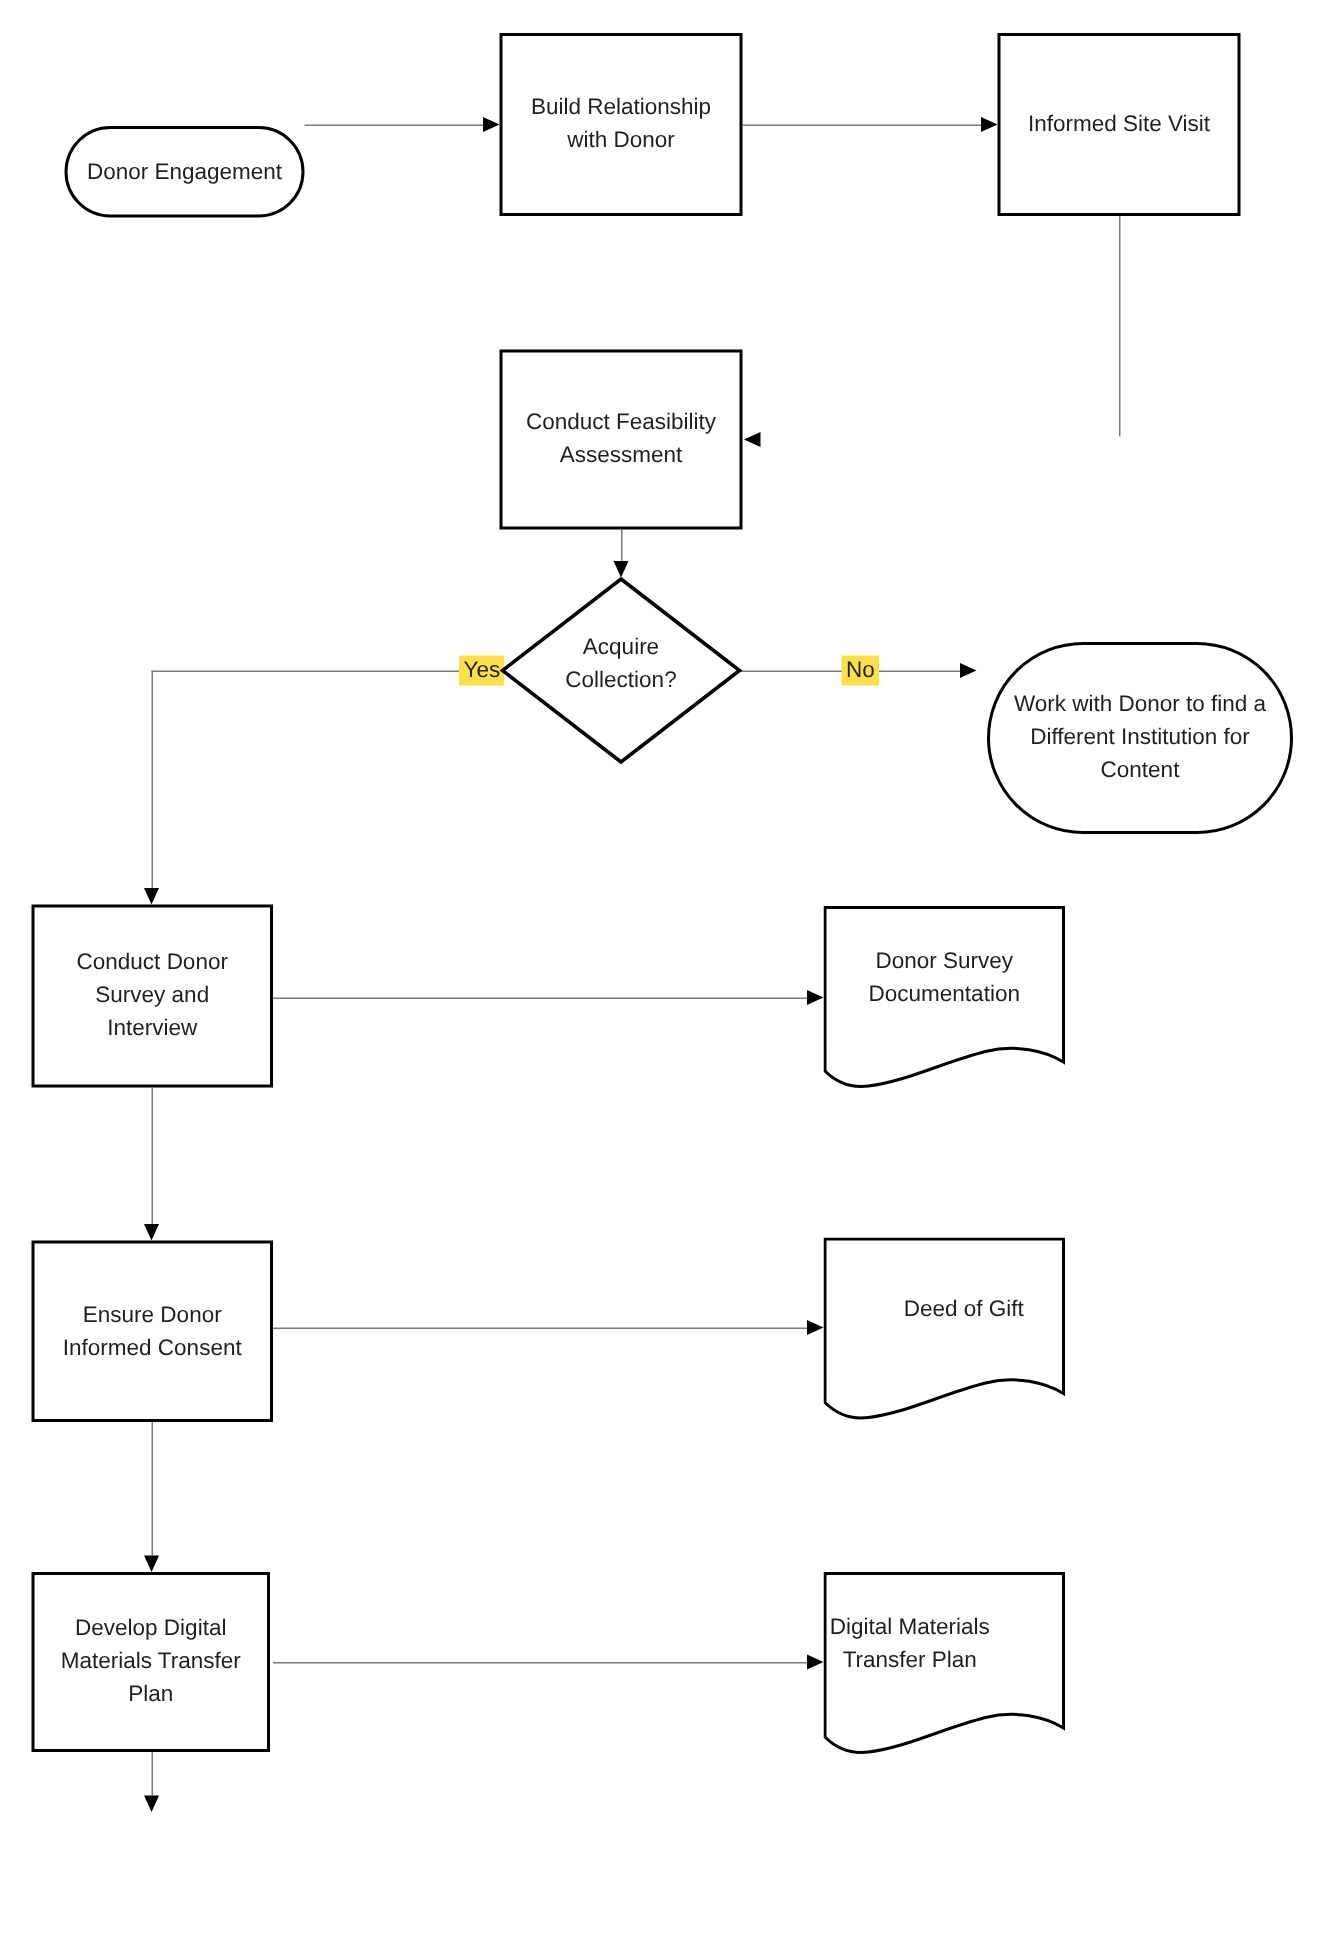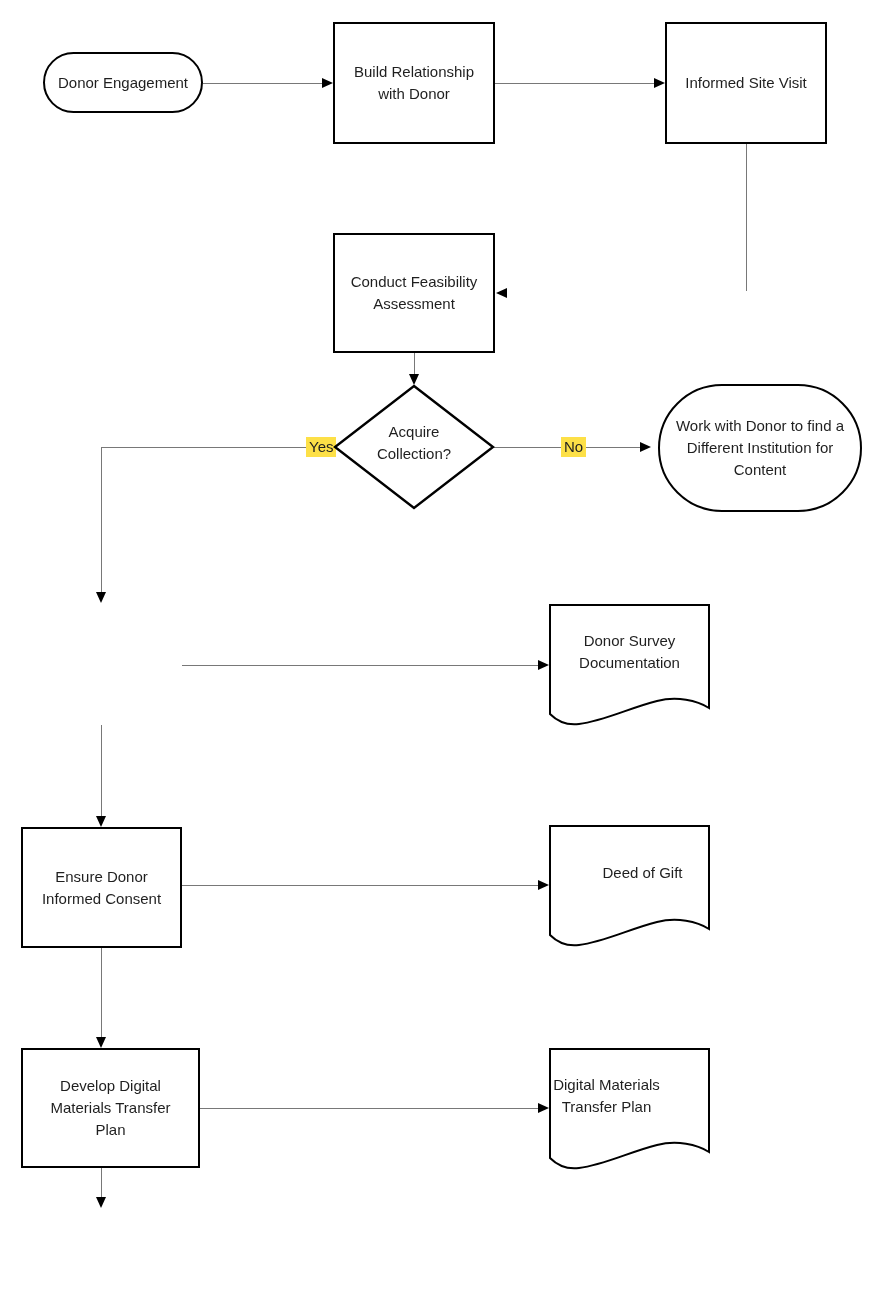--- a/index.html
+++ b/index.html
@@ -5,22 +5,22 @@
   html,body{margin:0;padding:0;background:#ffffff;}
   #canvas{
     position:relative;width:890px;height:1290px;background:#ffffff;
     font-family:"Liberation Sans",sans-serif;color:#1f1f1f;overflow:hidden;
   }
   .node{
     position:absolute;box-sizing:border-box;background:#ffffff;
     border:2px solid #000;display:flex;align-items:center;justify-content:center;
     text-align:center;font-size:15px;line-height:22px;
   }
-  .stadium{border-radius:34px;}
-  .bigstadium{border-radius:64px;}
+  .stadium{border-radius:34px;margin-top:32px;}
+  .bigstadium{border-radius:64px;margin-top:44px;}
   .lbl{display:inline-block;}
   .shape-svg{position:absolute;}
   .overlay-label{
     position:absolute;display:flex;align-items:center;justify-content:center;
     text-align:center;font-size:15px;line-height:22px;pointer-events:none;
   }
   .hline{position:absolute;height:1px;background:#787878;}
   .vline{position:absolute;width:1px;background:#787878;}
   .arr{position:absolute;width:0;height:0;}
   .arr-r{border-top:5px solid transparent;border-bottom:5px solid transparent;border-left:11px solid #000;}
@@ -94,40 +94,43 @@
     <polygon points="81,2 160,63 81,124 2,63" fill="#ffffff" stroke="#000000" stroke-width="2.4"></polygon>
   </svg>
   <div class="overlay-label" style="left:333px;top:380px;width:162px;height:126px;">
     <span class="lbl" style="max-width:100px;">Acquire Collection?</span>
   </div>
 
   <div class="node bigstadium" style="left:658px;top:384px;width:204px;height:128px;">
     <span class="lbl" style="max-width:184px;">Work with Donor to find a Different Institution for Content</span>
   </div>
 
+  <div class="node" style="left:21px;top:603px;width:161px;height:122px;">
+    <span class="lbl" style="max-width:112px;">Conduct Donor Survey and Interview</span>
+  </div>
 
   <svg class="shape-svg" style="left:549px;top:604px;" width="161" height="124" viewBox="0 0 161 124">
     <path d="M 1 1 H 160 V 104 C 148 96.5 128 92 108 97 C 80 104 55 117 30 120 C 18 121.5 8 117 1 110 Z" fill="#ffffff" stroke="#000000" stroke-width="2"></path>
   </svg>
   <div class="overlay-label" style="left:549px;top:604px;width:161px;height:96px;">
     <span class="lbl" style="max-width:130px;">Donor Survey Documentation</span>
   </div>
 
   <div class="node" style="left:21px;top:827px;width:161px;height:121px;">
     <span class="lbl" style="max-width:135px;">Ensure Donor Informed Consent</span>
   </div>
 
   <svg class="shape-svg" style="left:549px;top:825px;" width="161" height="124" viewBox="0 0 161 124">
     <path d="M 1 1 H 160 V 104 C 148 96.5 128 92 108 97 C 80 104 55 117 30 120 C 18 121.5 8 117 1 110 Z" fill="#ffffff" stroke="#000000" stroke-width="2"></path>
   </svg>
   <div class="overlay-label" style="left:549px;top:825px;width:187px;height:96px;align-items:center;">
     <span class="lbl" style="max-width:140px;">Deed of Gift</span>
   </div>
 
-  <div class="node" style="left:21px;top:1048px;width:179px;height:120px;">
+  <div class="node" style="left:21px;top:1048px;width:159px;height:120px;">
     <span class="lbl" style="max-width:135px;">Develop Digital Materials Transfer Plan</span>
   </div>
 
   <svg class="shape-svg" style="left:549px;top:1048px;" width="161" height="124" viewBox="0 0 161 124">
     <path d="M 1 1 H 160 V 104 C 148 96.5 128 92 108 97 C 80 104 55 117 30 120 C 18 121.5 8 117 1 110 Z" fill="#ffffff" stroke="#000000" stroke-width="2"></path>
   </svg>
   <div class="overlay-label" style="left:526px;top:1048px;width:161px;height:96px;">
     <span class="lbl" style="max-width:140px;">Digital Materials Transfer Plan</span>
   </div>
 

